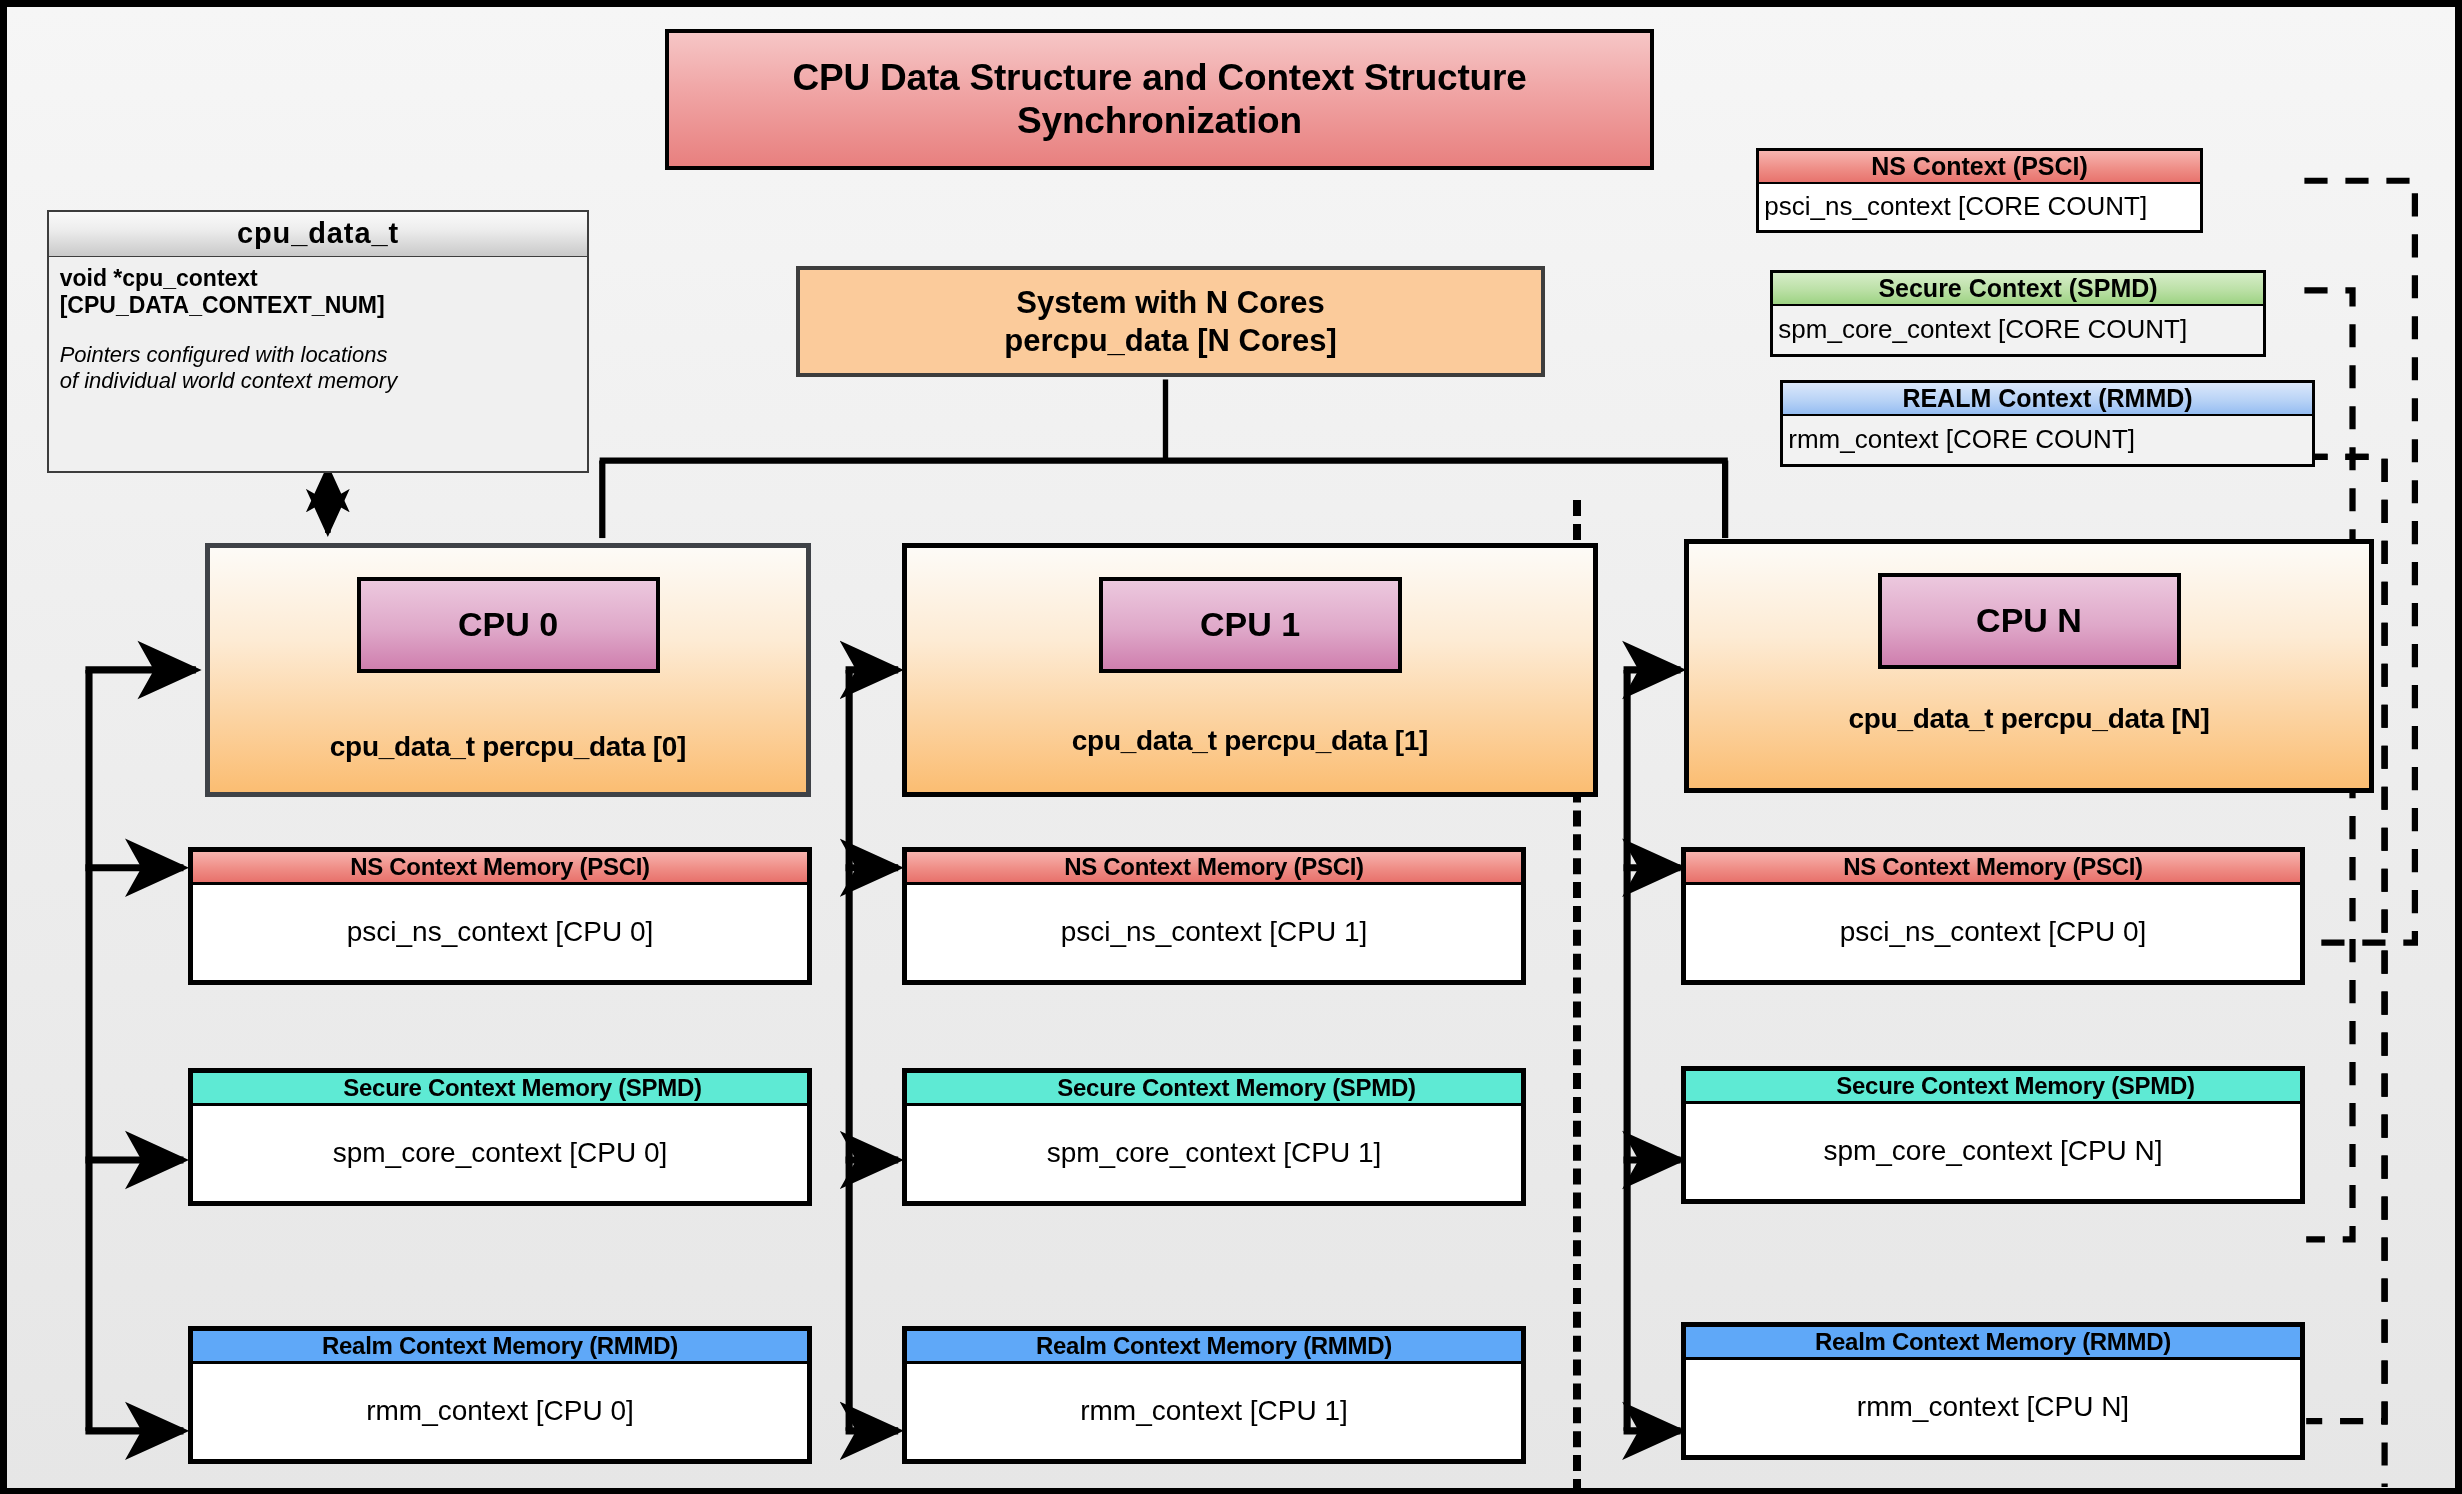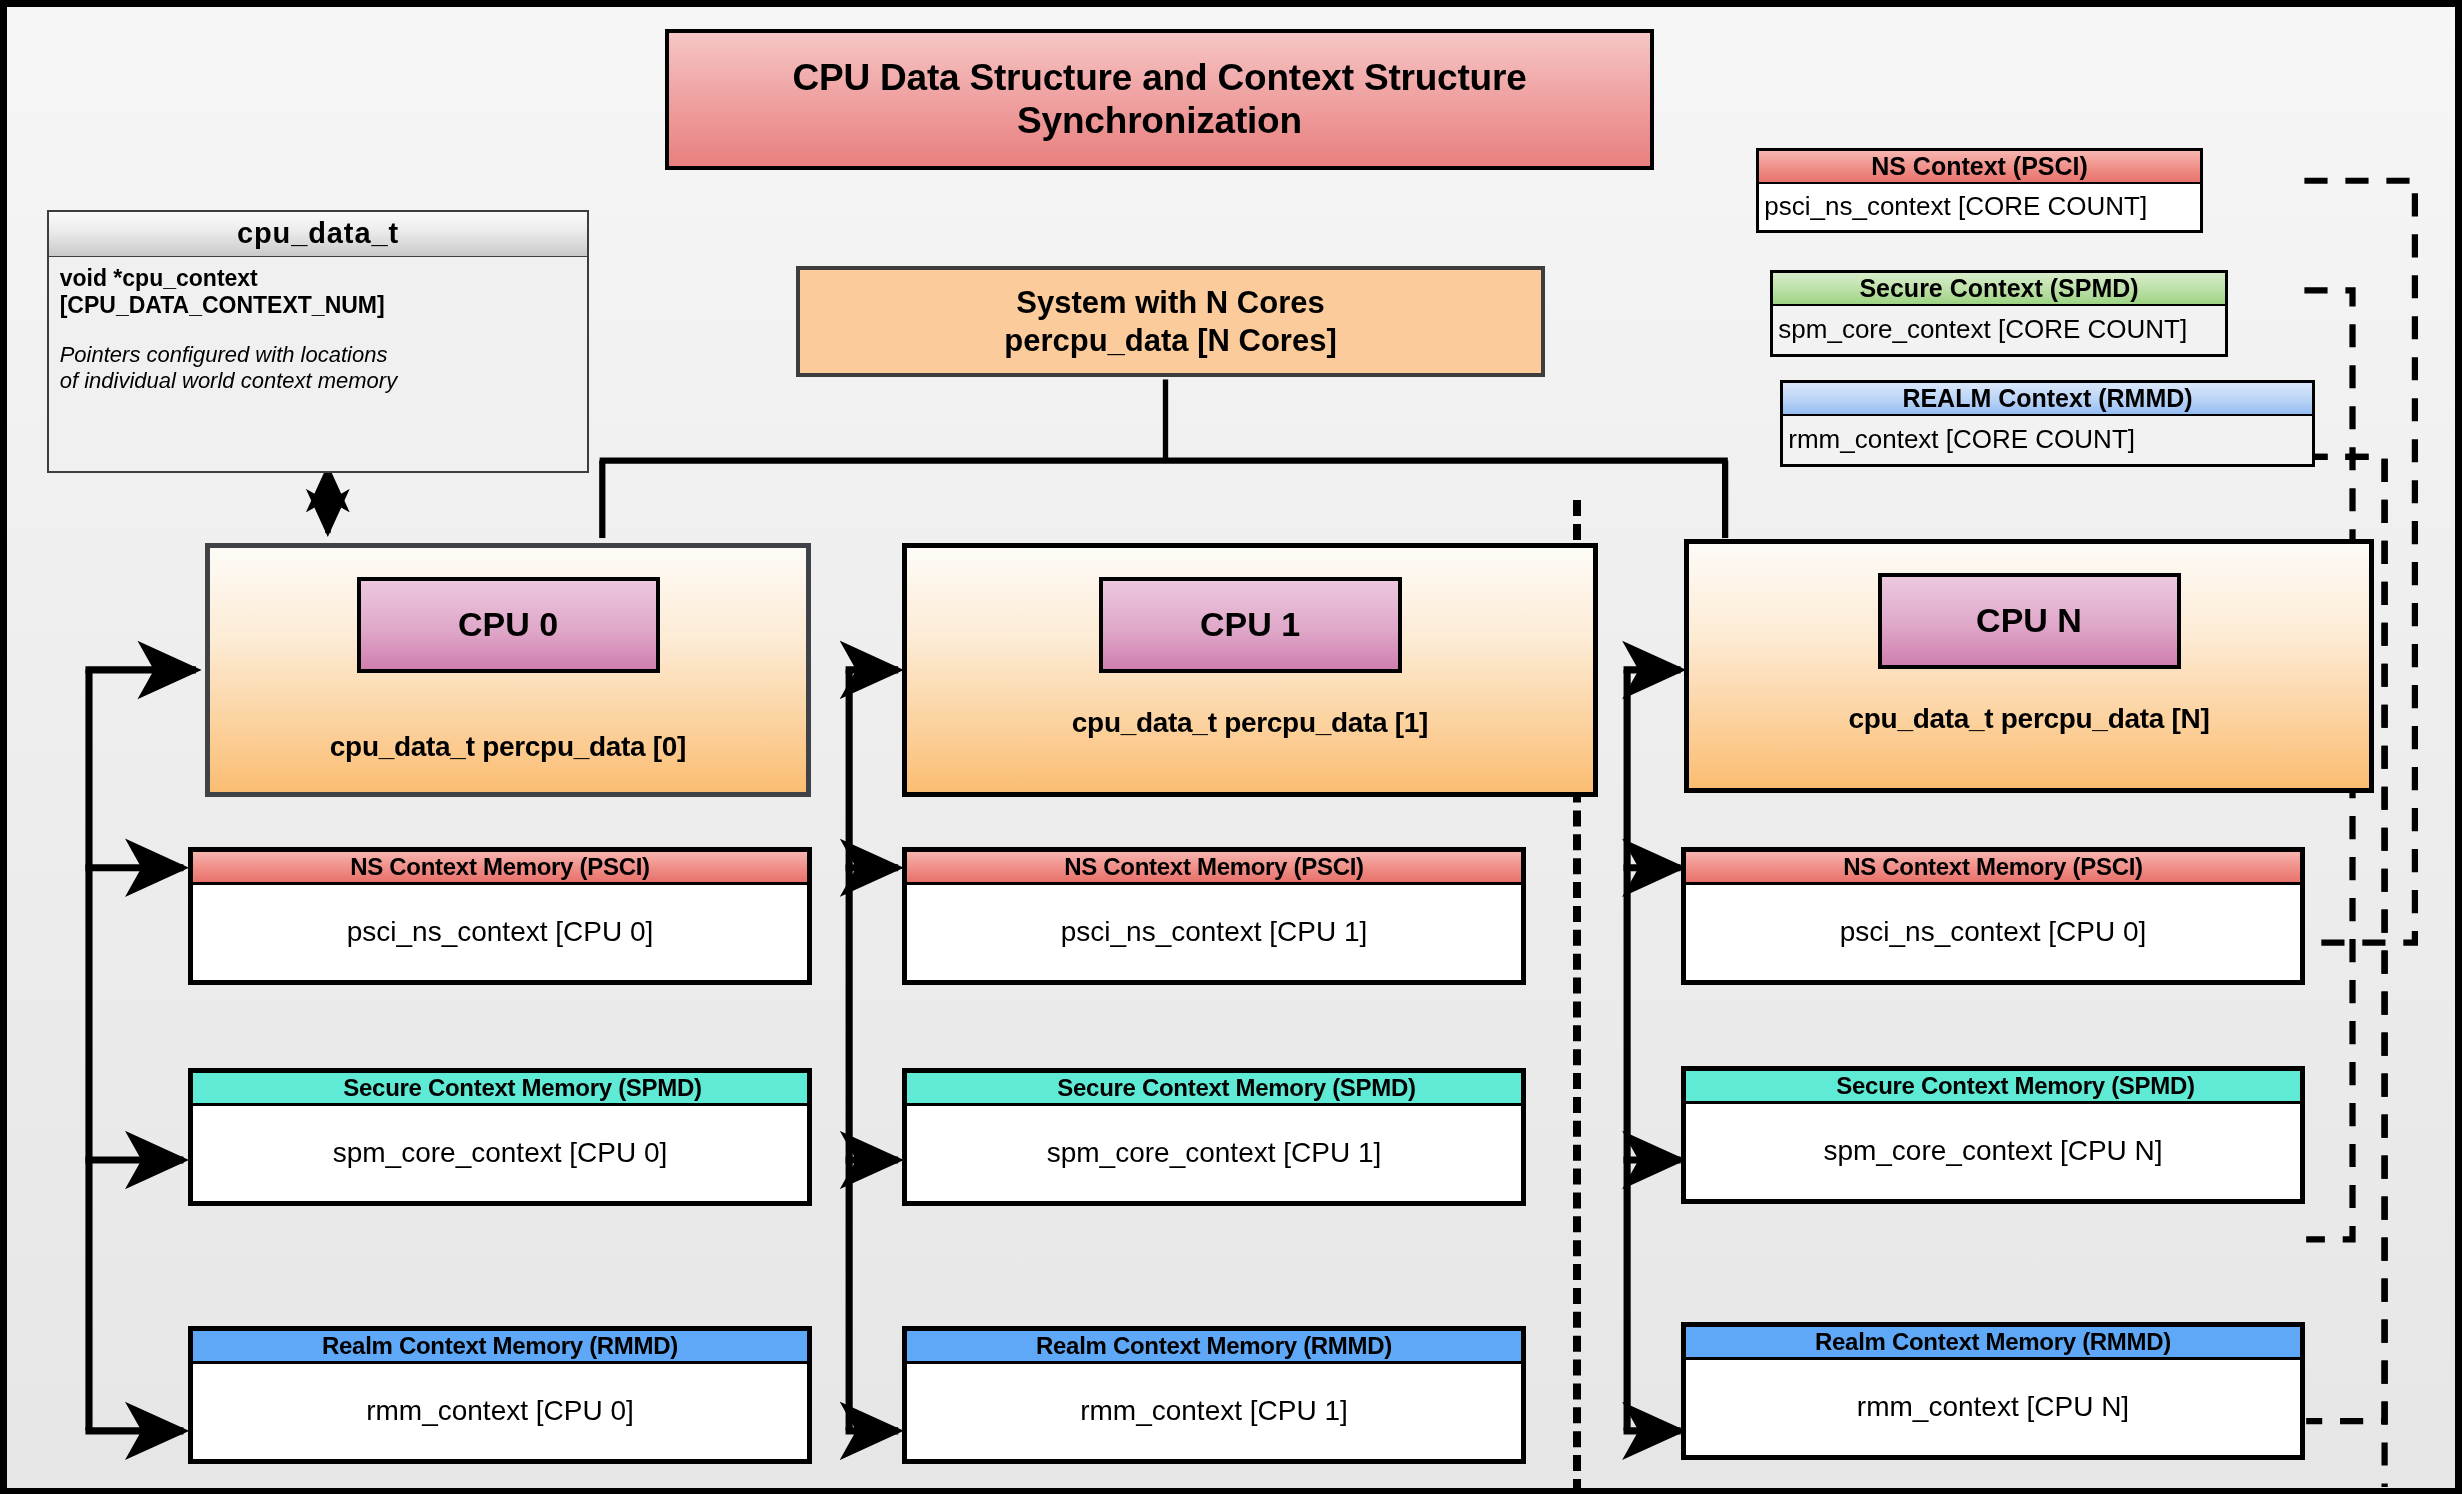--- a/index.html
+++ b/index.html
@@ -278,21 +278,21 @@
   <div class="abs sysbox" style="left:789px; top:259px; width:749px; height:111px;">
     <div>System with N Cores</div>
     <div>percpu_data [N Cores]</div>
   </div>
 
   <div class="abs legendbox" style="left:1749px; top:141px; width:447px; height:85px;">
     <div class="legend-head red">NS Context  (PSCI)</div>
     <div class="legend-body">psci_ns_context [CORE COUNT]</div>
   </div>
 
-  <div class="abs legendbox" style="left:1763px; top:263px; width:458px; height:87px;">
+  <div class="abs legendbox" style="left:1763px; top:263px; width:496px; height:87px;">
     <div class="legend-head green">Secure Context (SPMD)</div>
     <div class="legend-body grayish">spm_core_context [CORE COUNT]</div>
   </div>
 
   <div class="abs legendbox" style="left:1773px; top:373px; width:535px; height:87px;">
     <div class="legend-head blue">REALM Context (RMMD)</div>
     <div class="legend-body grayish">rmm_context [CORE COUNT]</div>
   </div>
 
   <div class="abs cpubox dark-edge" style="left:198px; top:536px; width:606px; height:254px;">
@@ -310,21 +310,21 @@
     <div class="ctx-body">spm_core_context [CPU 0]</div>
   </div>
 
   <div class="abs ctxbox" style="left:181px; top:1319px; width:624px; height:138px;">
     <div class="ctx-head blue">Realm Context Memory (RMMD)</div>
     <div class="ctx-body">rmm_context [CPU 0]</div>
   </div>
 
   <div class="abs cpubox black-edge" style="left:895px; top:536px; width:696px; height:254px;">
     <div class="cpu-inner" style="width:303px; height:96px; margin-top:28.5px;">CPU 1</div>
-    <div class="cpu-caption" style="margin-top:34px;">cpu_data_t percpu_data [1]</div>
+    <div class="cpu-caption" style="margin-top:52px;">cpu_data_t percpu_data [1]</div>
   </div>
 
   <div class="abs ctxbox" style="left:895px; top:840px; width:624px; height:138px;">
     <div class="ctx-head red">NS Context Memory (PSCI)</div>
     <div class="ctx-body">psci_ns_context [CPU 1]</div>
   </div>
 
   <div class="abs ctxbox" style="left:895px; top:1061px; width:624px; height:138px;">
     <div class="ctx-head green">Secure Context Memory (SPMD)</div>
     <div class="ctx-body">spm_core_context [CPU 1]</div>

